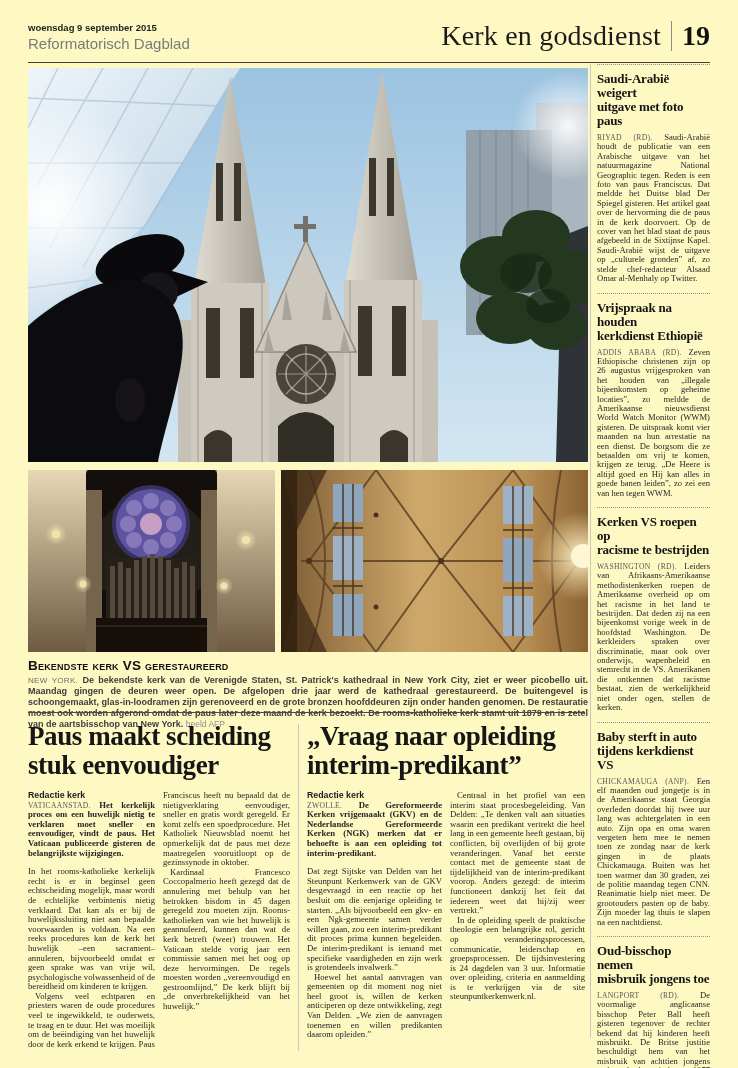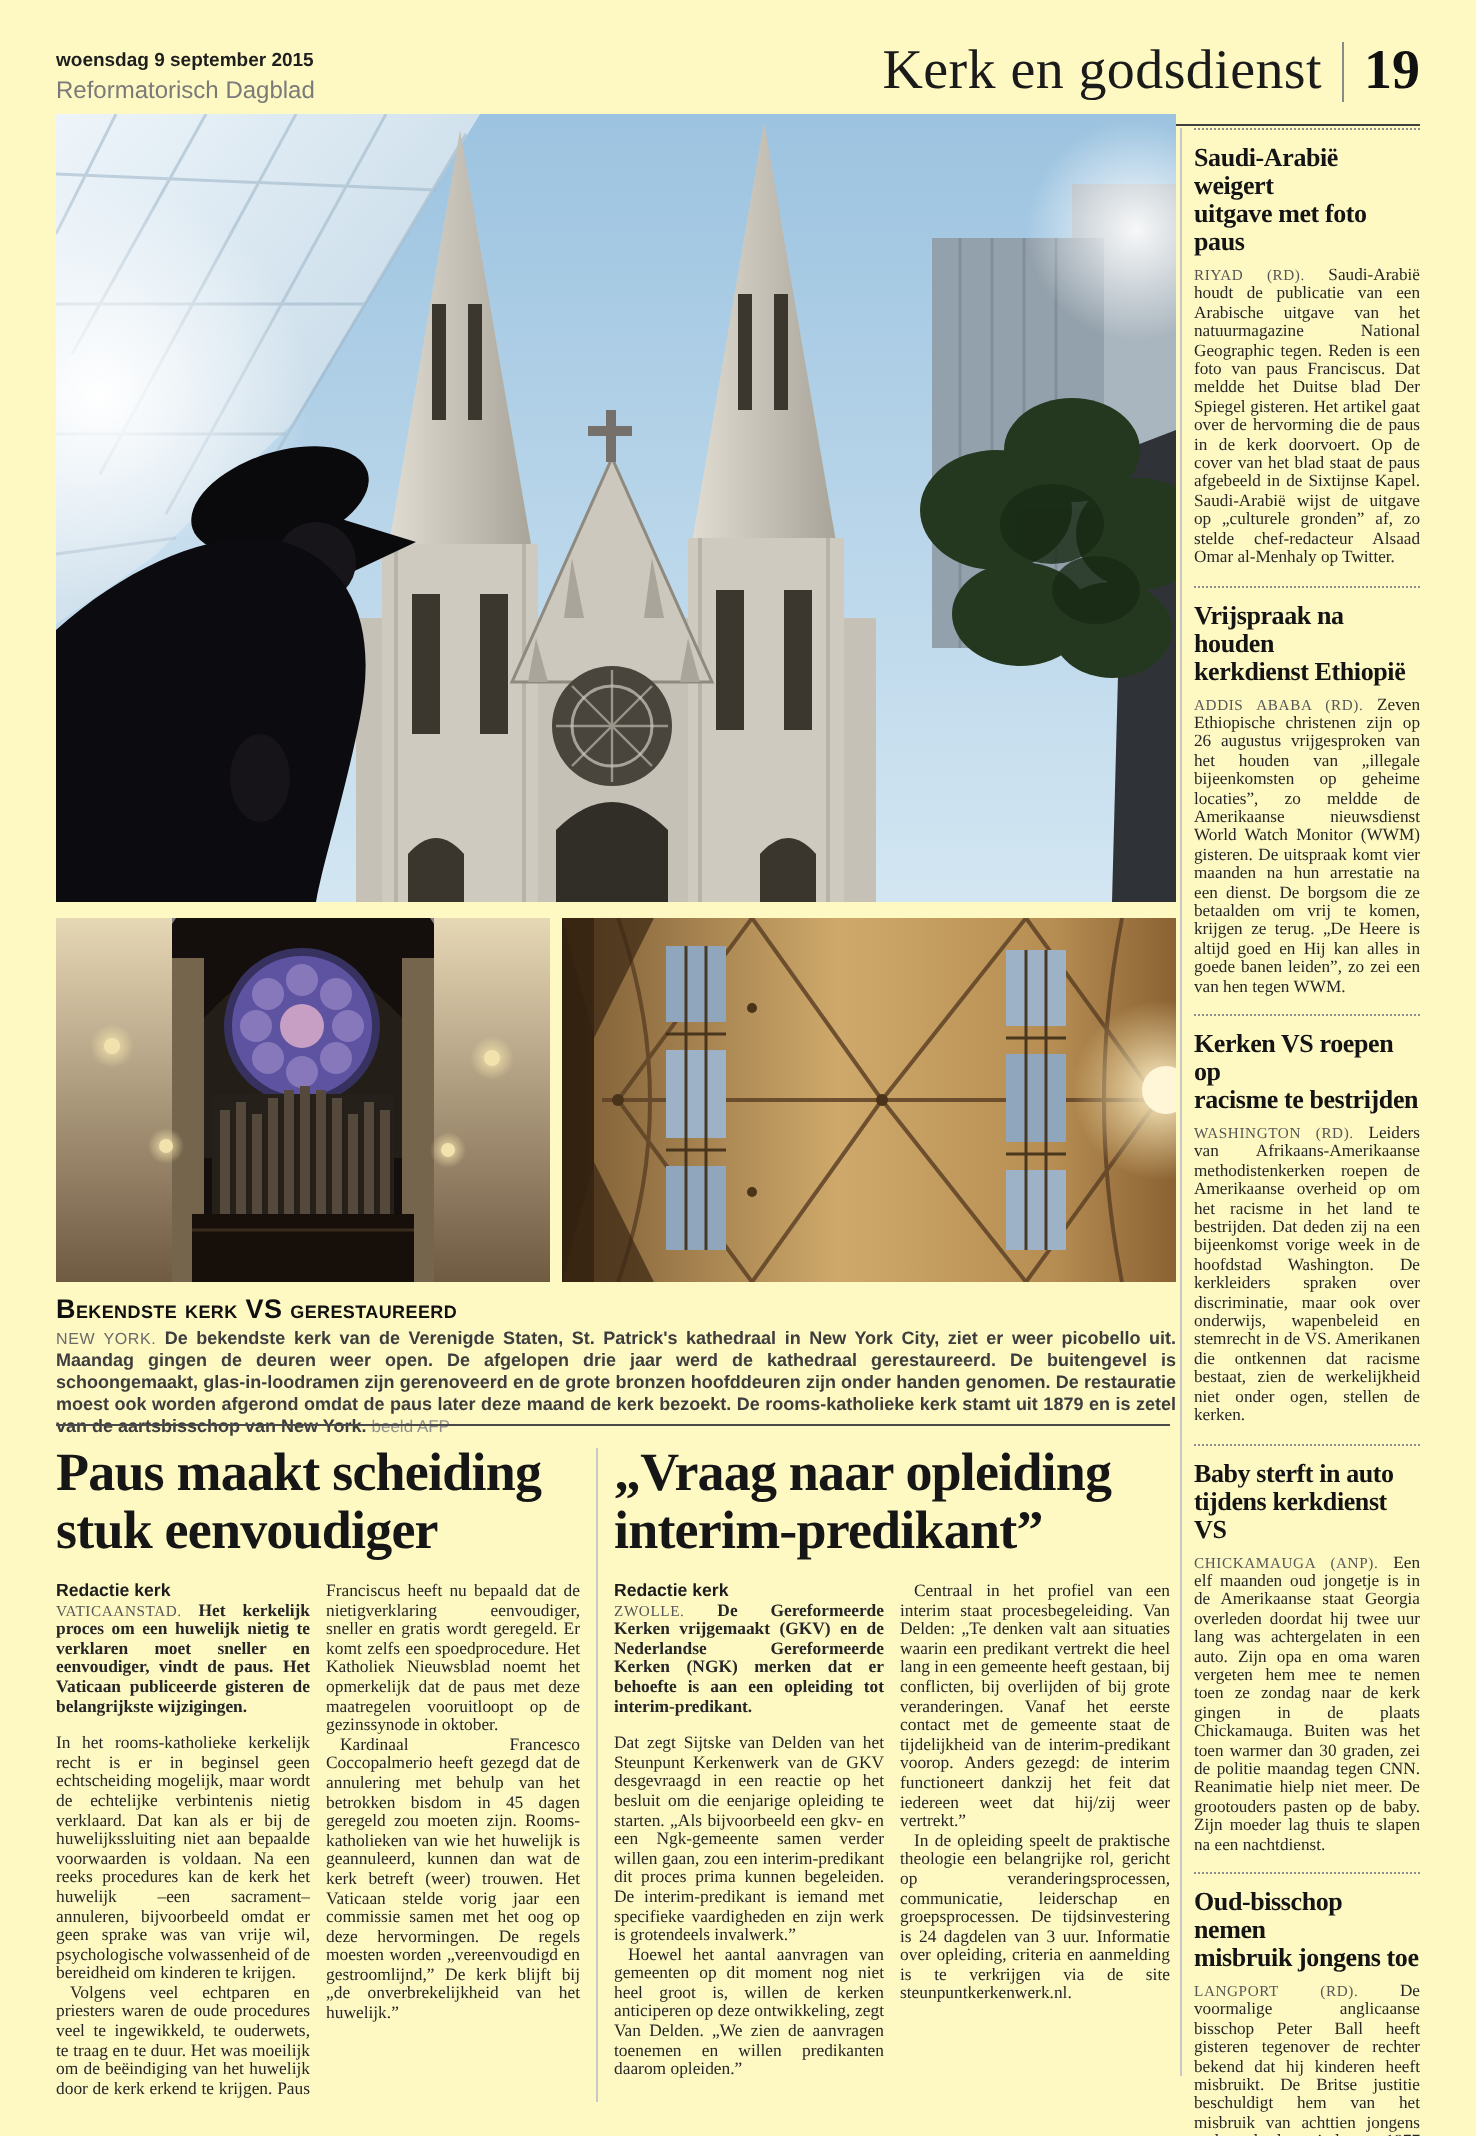--- a/index.html
+++ b/index.html
@@ -4,29 +4,29 @@
 <style>
   html,body { margin:0; padding:0; background:#e8e8e6; }
   .page { position:relative; width:738px; height:1068px; background:#fef9c3; overflow:hidden;
           font-family:"Liberation Serif", serif; }
 
   
   .masthead { position:absolute; left:28px; right:28px; top:20px; display:flex;
               justify-content:space-between; align-items:flex-end; }
   .mast-left { font-family:"Liberation Sans", sans-serif; }
   .mast-date { font-weight:700; font-size:9.5px; color:#1e1e1e; }
-  .mast-pub  { font-size:12px; color:#7a7a7a; margin-top:2px; }
+  .mast-pub  { font-size:15px; color:#7a7a7a; margin-top:2px; }
   .mast-right { display:flex; align-items:center; gap:10px; }
   .section-title { font-size:28px; color:#1b1b1b; letter-spacing:.2px; }
   .mast-div { width:1px; height:30px; background:#8a8a8a; }
   .page-num { font-size:28px; font-weight:700; color:#111; }
   .head-rule { position:absolute; left:28px; width:682px; top:62px; height:1px; background:#3f3f3f; }
 
   
-  .main-col { position:absolute; left:28px; top:57px; width:560px; }
+  .main-col { position:absolute; left:28px; top:68px; width:560px; }
   .photo svg { display:block; width:100%; height:100%; }
   .photo-main { width:560px; height:394px; }
   .photo-row { display:flex; gap:6px; margin-top:8px; height:182px; }
   .photo-organ { width:247px; height:182px; }
   .photo-vault { width:307px; height:182px; }
 
   .caption { margin-top:6px; }
   .caption-title { font-family:"Liberation Sans", sans-serif; font-weight:700;
                    font-variant:small-caps; font-size:13.5px; color:#101010; letter-spacing:.2px; }
   .caption-text { margin:2px 0 0; font-family:"Liberation Sans", sans-serif; font-weight:700;

